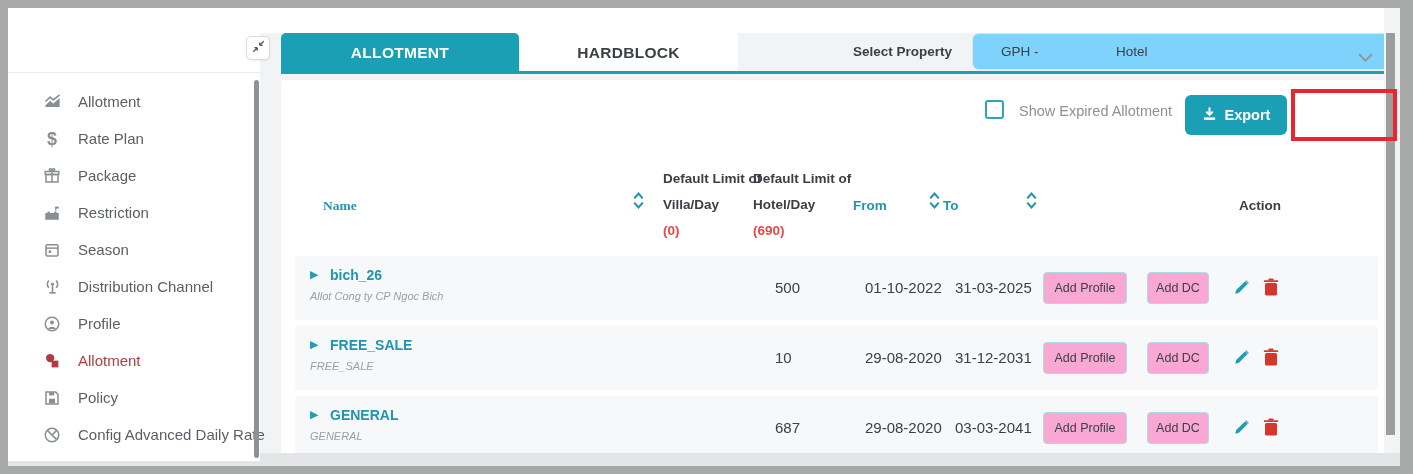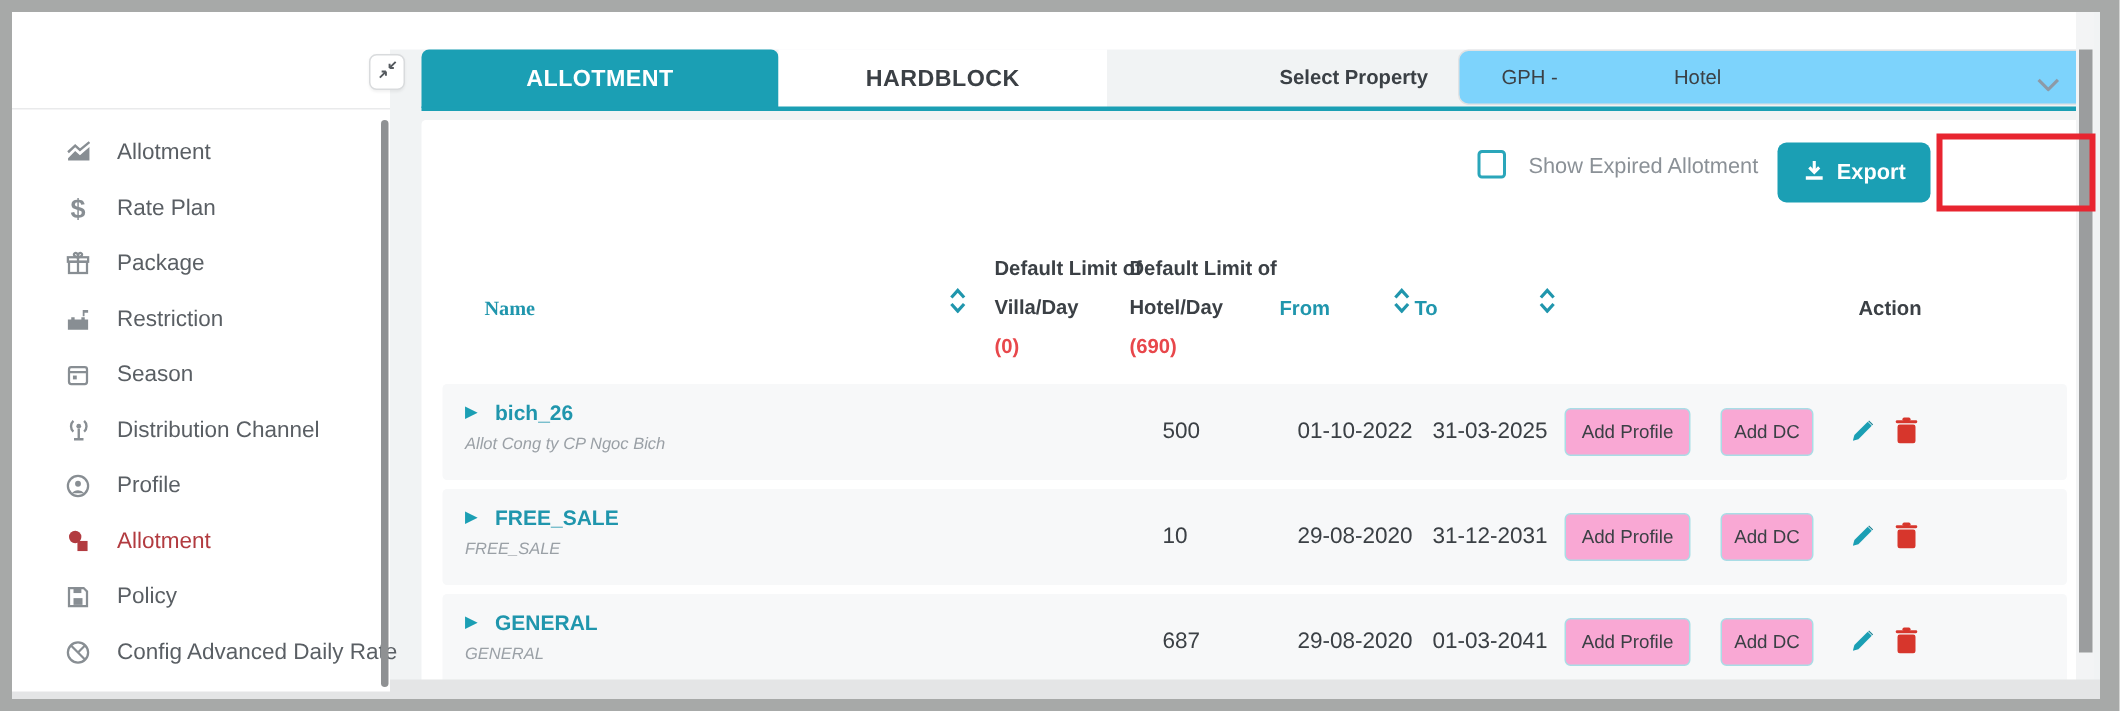--- a/index.html
+++ b/index.html
@@ -328,21 +328,21 @@
         </span>
       </div>
 
       <div class="row" style="top:316px;">
         <span class="arrow">▶</span>
         <span class="rname">GENERAL</span>
         <span class="rsub">GENERAL</span>
         <span class="val villa"></span>
         <span class="val hotel">687</span>
         <span class="val dfrom">29-08-2020</span>
-        <span class="val dto">01-03-2041</span>
+        <span class="val dto">03-03-2041</span>
         <button class="mini-btn add-profile">Add Profile</button>
         <button class="mini-btn add-dc">Add DC</button>
         <span class="act pencil">
           <svg width="18" height="18" viewBox="0 0 20 20" fill="#1b9fb4">
               <path d="M2.5 17.5 L3.6 13.4 L13.5 3.5 L16.5 6.5 L6.6 16.4 Z"></path>
               <path d="M14.5 2.5 L17.5 5.5 L16.9 6.1 L13.9 3.1 Z" fill="#157e90"></path>
             </svg>
         </span>
         <span class="act trash">
           <svg width="16" height="18" viewBox="0 0 16 18" fill="#d7362c">

